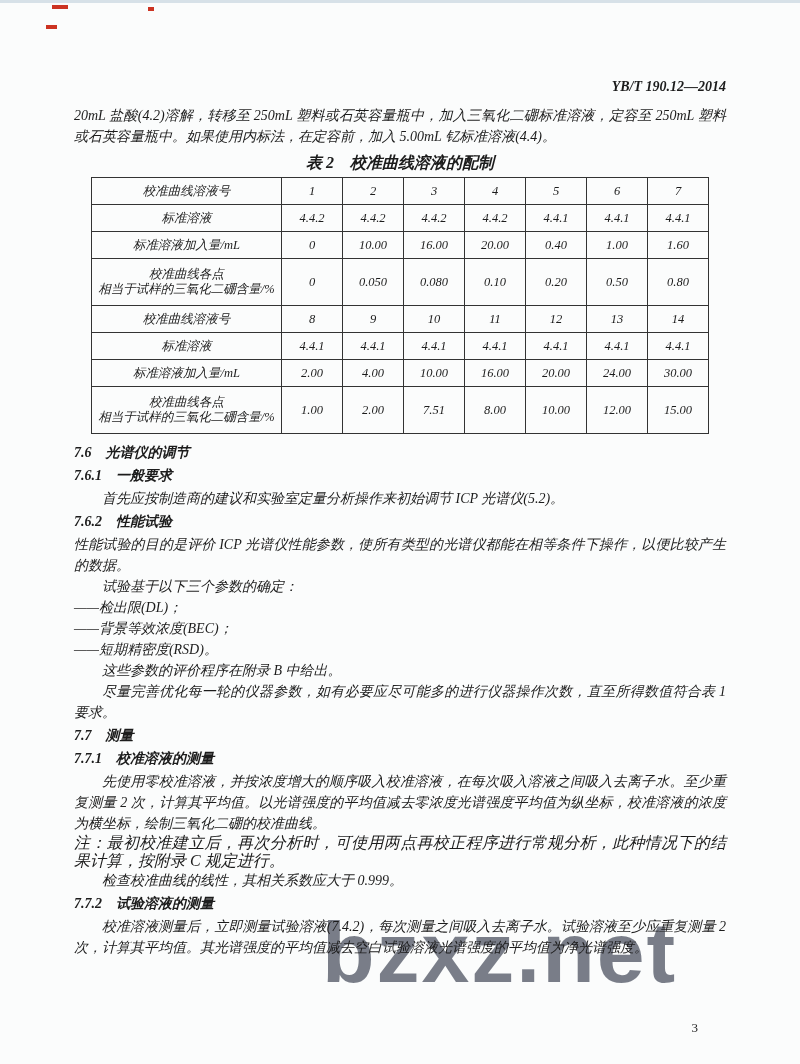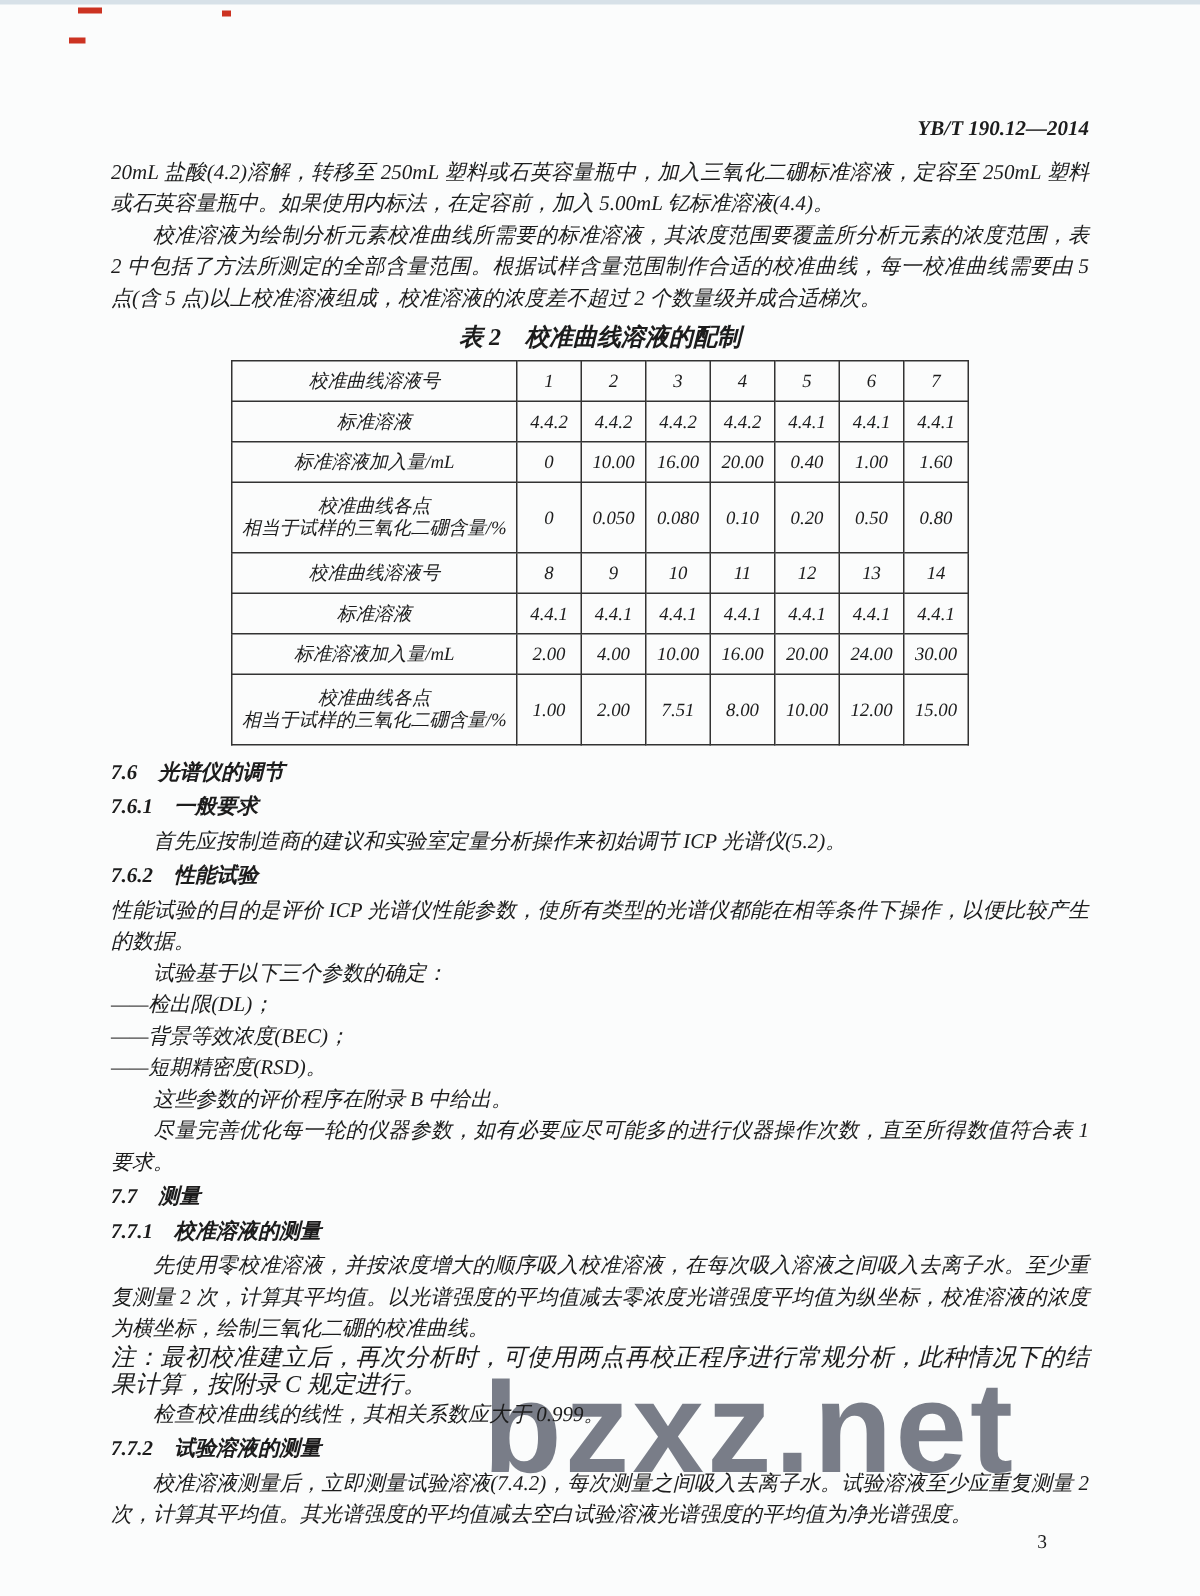--- a/index.html
+++ b/index.html
@@ -21,21 +21,21 @@
   }
   .content{
     position:absolute;left:74px;top:76px;width:652px;z-index:2;
     font-size:14px;line-height:21px;font-style:italic;
   }
   .doc-code{text-align:right;font-weight:bold;font-size:14px;margin:0 0 8px 0;}
   p{margin:0;text-align:justify;}
   .indent{text-indent:2em;}
   .hd{font-weight:bold;margin:2px 0;}
   .table-title{text-align:center;font-weight:bold;font-size:16px;margin:5px 0 4px;}
-  table.cal{border-collapse:collapse;margin:0 auto 8px;width:492px;table-layout:fixed;border-radius:14px;}
+  table.cal{border-collapse:collapse;margin:0 auto 8px;width:618px;table-layout:fixed;border-radius:14px;}
   .cal td{
     border:1px solid #333;text-align:center;vertical-align:middle;
     font-size:12.5px;padding:1px 1px;height:24px;line-height:15px;
   }
   .cal col.c-lbl{width:190px;}
   .cal tr.tall td{height:44px;}
   .cal td.lbl2{white-space:pre-line;}
   .note{font-size:16px;line-height:18px;text-align:justify;}
   .page-number{position:absolute;right:102px;bottom:28px;font-size:13px;z-index:2;}
 </style>
@@ -47,21 +47,20 @@
 <div class="red-mark m2"></div>
 <div class="red-mark m3"></div>
 
 <div class="watermark">bzxz.net</div>
 
 <div class="content">
 
   <p class="doc-code">YB/T 190.12—2014</p>
 
   <p>20mL 盐酸(4.2)溶解，转移至 250mL 塑料或石英容量瓶中，加入三氧化二硼标准溶液，定容至 250mL 塑料或石英容量瓶中。如果使用内标法，在定容前，加入 5.00mL 钇标准溶液(4.4)。</p>
-  <p class="indent">校准溶液为绘制分析元素校准曲线所需要的标准溶液，其浓度范围要覆盖所分析元素的浓度范围，表 2 中包括了方法所测定的全部含量范围。根据试样含量范围制作合适的校准曲线，每一校准曲线需要由 5 点(含 5 点)以上校准溶液组成，校准溶液的浓度差不超过 2 个数量级并成合适梯次。</p>
 
   <p class="table-title">表 2　校准曲线溶液的配制</p>
 
   <table class="cal">
     <colgroup>
         <col class="c-lbl">
         <col span="7">
       </colgroup>
     <tbody>
         <tr>

